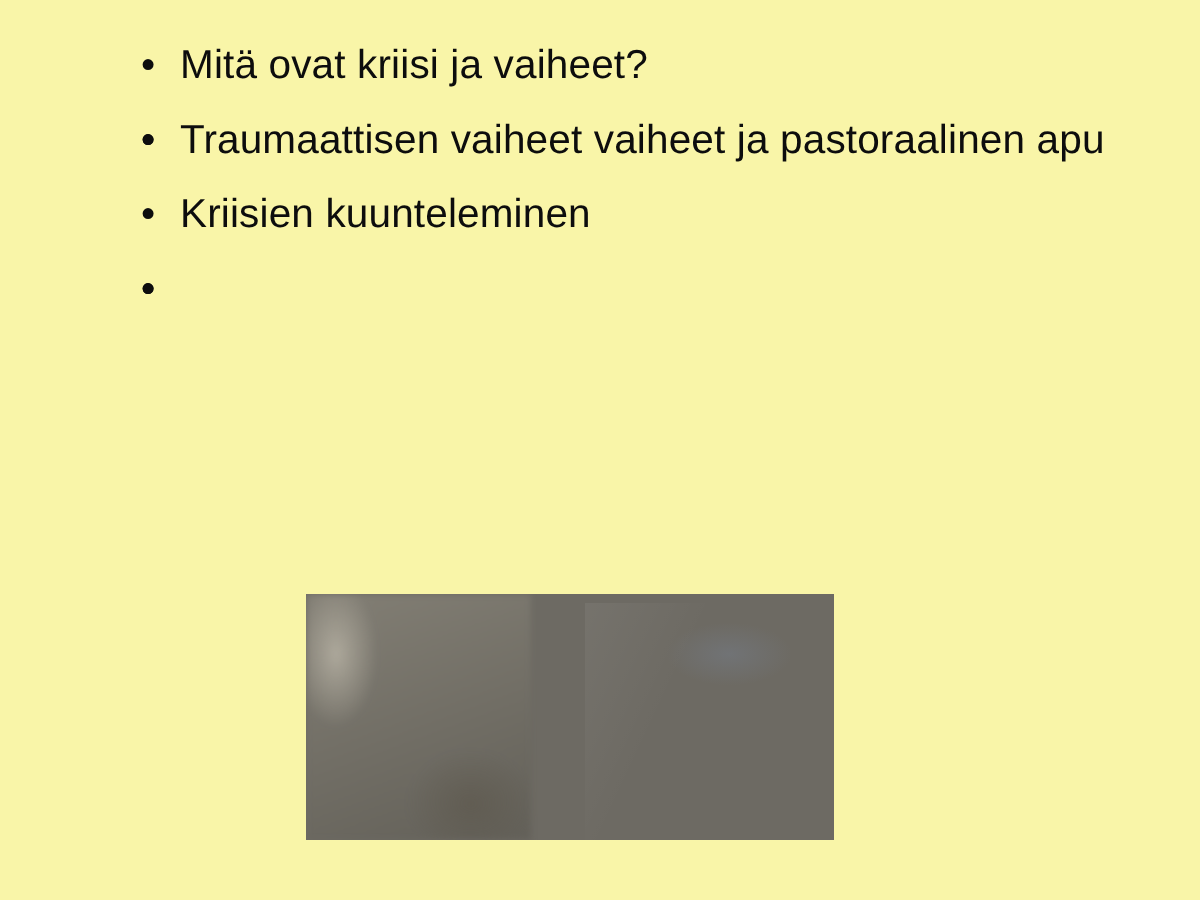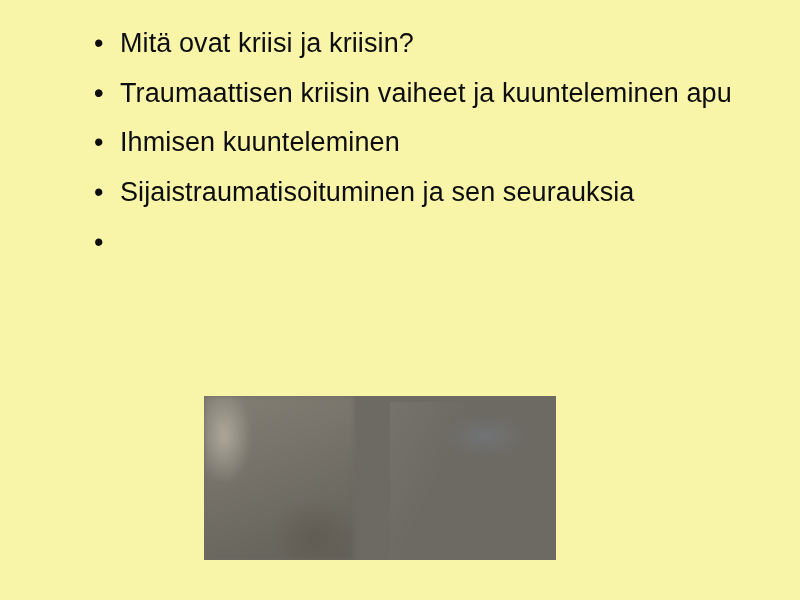--- a/index.html
+++ b/index.html
@@ -100,36 +100,35 @@
   }
 </style>
 </head>
 <body>
 
 <div class="slide">
 
   <ul class="bullet-list">
     <li class="bullet-item">
       <span class="dot">•</span>
-      <span>Mitä ovat kriisi ja kriisin?</span>
+      <span>Mitä ovat kriisi ja vaiheet?</span>
     </li>
     <li class="bullet-item">
       <span class="dot">•</span>
     </li>
     <li class="bullet-item">
       <span class="dot">•</span>
-      <span>Traumaattisen  kriisin vaiheet ja kuunteleminen apu</span>
+      <span>Traumaattisen  vaiheet vaiheet ja pastoraalinen apu</span>
     </li>
     <li class="bullet-item">
       <span class="dot">•</span>
-      <span>Ihmisen kuunteleminen</span>
+      <span>Kriisien kuunteleminen</span>
     </li>
     <li class="bullet-item">
       <span class="dot">•</span>
-      <span>Sijaistraumatisoituminen ja sen seurauksia</span>
     </li>
     <li class="bullet-item">
       <span class="dot">•</span>
     </li>
   </ul>
 
   <div class="photo-frame">
     <div class="photo"></div>
     <div class="photo-bg-blur"></div>
     <div class="photo-hood-texture"></div>

